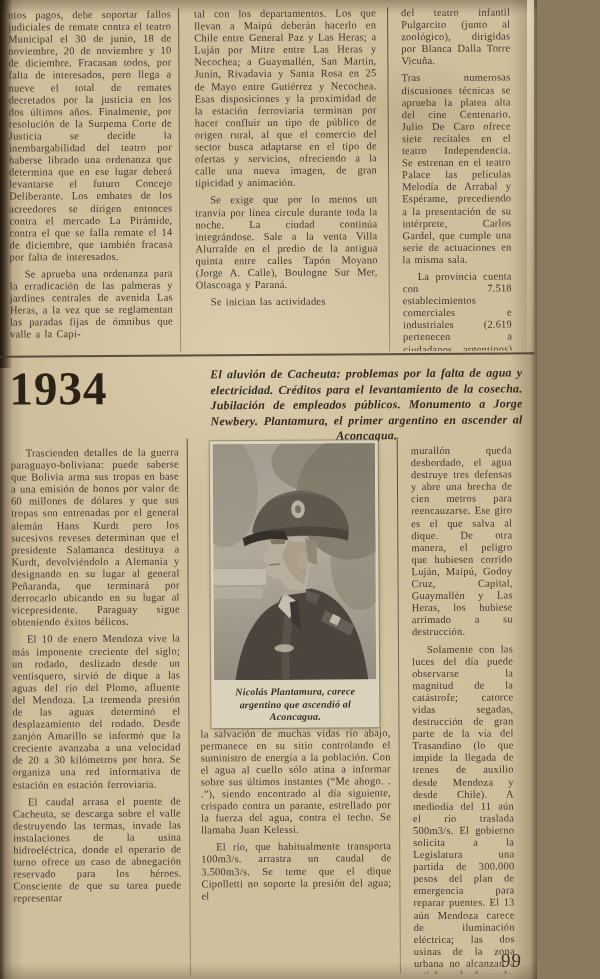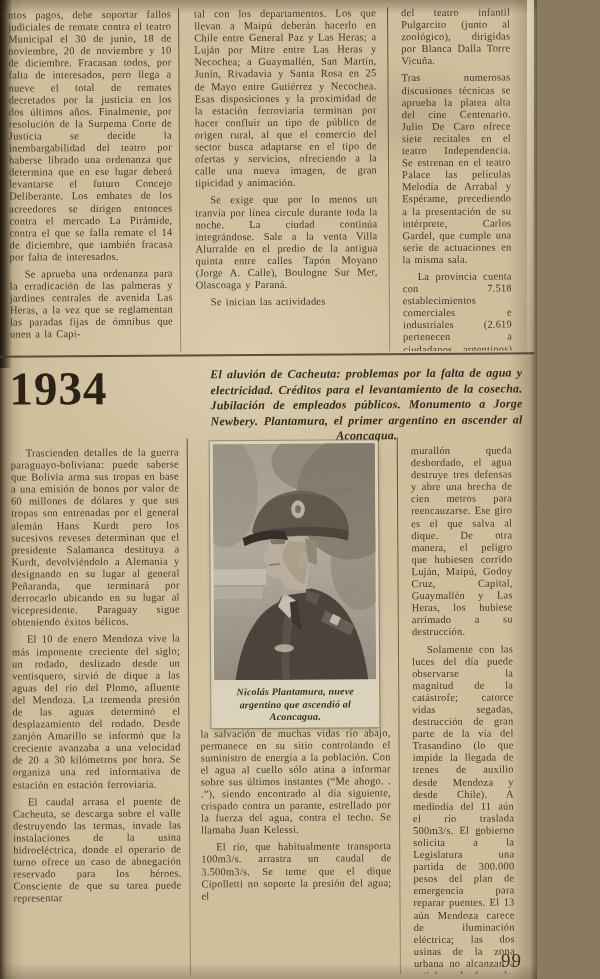--- a/index.html
+++ b/index.html
@@ -62,21 +62,21 @@
 
 <div class="page">
   <div class="gutter-shadow"></div>
   <div class="edge-light"></div>
 
   <div class="content">
 
     <section class="top-columns">
       <div class="col tc1">
         <p>ntos pagos, debe soportar fallos judiciales de remate contra el teatro Municipal el 30 de junio, 18 de noviembre, 20 de noviembre y 10 de diciembre. Fracasan todos, por falta de interesados, pero llega a nueve el total de remates decretados por la justicia en los dos últimos años. Finalmente, por resolución de la Surpema Corte de Justicia se decide la inembargabilidad del teatro por haberse librado una ordenanza que determina que en ese lugar deberá levantarse el futuro Concejo Deliberante. Los embates de los acreedores se dirigen entonces contra el mercado La Pirámide, contra el que se falla remate el 14 de diciembre, que también fracasa por falta de interesados.</p>
-        <p class="ind">Se aprueba una ordenanza para la erradicación de las palmeras y jardines centrales de avenida Las Heras, a la vez que se reglamentan las paradas fijas de ómnibus que unen a la Capi-</p>
+        <p class="ind">Se aprueba una ordenanza para la erradicación de las palmeras y jardines centrales de avenida Las Heras, a la vez que se reglamentan las paradas fijas de ómnibus que valle a la Capi-</p>
       </div>
       <div class="vrule"></div>
       <div class="col tc2">
         <p>tal con los departamentos. Los que llevan a Maipú deberán hacerlo en Chile entre General Paz y Las Heras; a Luján por Mitre entre Las Heras y Necochea; a Guaymallén, San Martín, Junín, Rivadavia y Santa Rosa en 25 de Mayo entre Gutiérrez y Necochea. Esas disposiciones y la proximidad de la estación ferroviaria terminan por hacer confluir un tipo de público de origen rural, al que el comercio del sector busca adaptarse en el tipo de ofertas y servicios, ofreciendo a la calle una nueva imagen, de gran tipicidad y animación.</p>
         <p class="ind">Se exige que por lo menos un tranvía por línea circule durante toda la noche. La ciudad continúa integrándose. Sale a la venta Villa Alurralde en el predio de la antigua quinta entre calles Tapón Moyano (Jorge A. Calle), Boulogne Sur Mer, Olascoaga y Paraná.</p>
         <p class="ind">Se inician las actividades</p>
       </div>
       <div class="vrule"></div>
       <div class="col tc3">
         <p>del teatro infantil Pulgarcito (junto al zoológico), dirigidas por Blanca Dalla Torre Vicuña.</p>
@@ -140,21 +140,21 @@
             <ellipse cx="87" cy="66" rx="7" ry="9" fill="#cfc8b6" opacity="0.9"></ellipse>
             <ellipse cx="87" cy="66" rx="3" ry="4" fill="#6e6656"></ellipse>
             <path d="M30,95 C44,88 58,86 73,88 L77,97 C60,94 44,97 32,103 Z" fill="#16130e"></path>
             <ellipse cx="72" cy="206" rx="10" ry="4" fill="#c9c2b0" opacity="0.85"></ellipse>
             <path d="M114,168 L144,183 L140,194 L110,179 Z" fill="#57514a"></path>
             <rect x="120" y="173" width="9" height="9" rx="1" fill="#cdc5b2" transform="rotate(26 124 177)"></rect>
             <path d="M96,148 L109,152 L105,163 L94,157 Z" fill="#4a453c"></path>
             <rect width="166" height="238" fill="#8a7454" opacity="0.14"></rect>
             <rect width="166" height="238" filter="url(#grainf)" opacity="0.22"></rect>
           </svg>
-          <figcaption class="caption">Nicolás Plantamura, nueve argentino que ascendió al Aconcagua.</figcaption>
+          <figcaption class="caption">Nicolás Plantamura, carece argentino que ascendió al Aconcagua.</figcaption>
         </figure>
 
         <p class="after-caption">la salvación de muchas vidas río abajo, permanece en su sitio controlando el suministro de energía a la población. Con el agua al cuello sólo atina a informar sobre sus últimos instantes (“Me ahogo. . .”), siendo encontrado al día siguiente, crispado contra un parante, estrellado por la fuerza del agua, contra el techo. Se llamaba Juan Kelessi.</p>
         <p class="ind">El río, que habitualmente transporta 100m3/s. arrastra un caudal de 3.500m3/s. Se teme que el dique Cipolletti no soporte la presión del agua; el</p>
       </div>
       <div class="vrule"></div>
       <div class="col bc3">
         <p>murallón queda desbordado, el agua destruye tres defensas y abre una brecha de cien metros para reencauzarse. Ese giro es el que salva al dique. De otra manera, el peligro que hubiesen corrido Luján, Maipú, Godoy Cruz, Capital, Guaymallén y Las Heras, los hubiese arrimado a su destrucción.</p>
         <p class="ind">Solamente con las luces del día puede observarse la magnitud de la catástrofe; catorce vidas segadas, destrucción de gran parte de la vía del Trasandino (lo que impide la llegada de trenes de auxilio desde Mendoza y desde Chile). A mediodía del 11 aún el río traslada 500m3/s. El gobierno solicita a la Legislatura una partida de 300.000 pesos del plan de emergencia para reparar puentes. El 13 aún Mendoza carece de iluminación eléctrica; las dos usinas de la zona urbana no alcanzan a satisfacer la demanda. El radio urbano ha quedado cubierto de lodo y arenisca.</p>
         <p class="ind">El 16 de enero se desbordan los ríos Diamante y Atuel destruyendo caminos y parte de la red ferroviaria; se dispo-</p>

